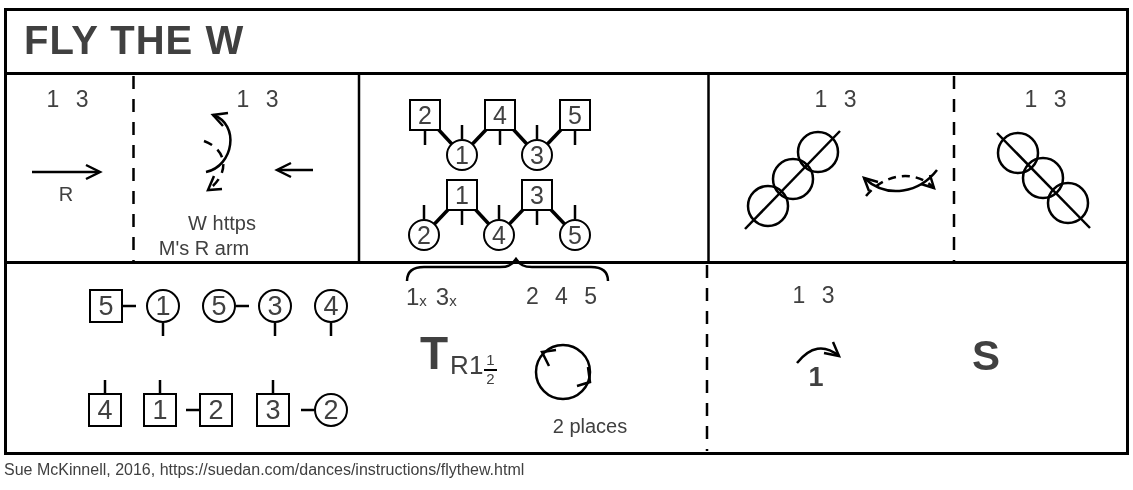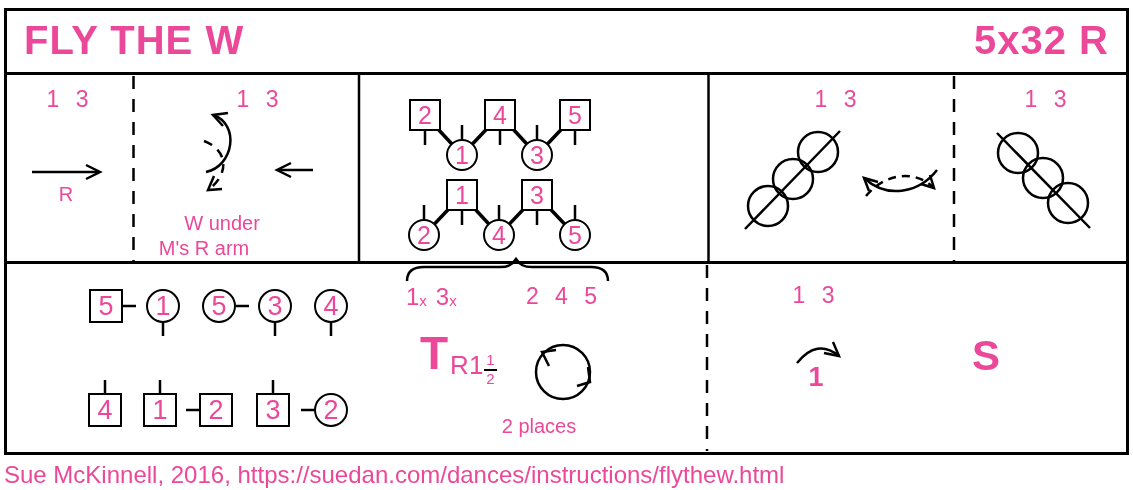--- a/index.html
+++ b/index.html
@@ -1,16 +1,16 @@
 <!DOCTYPE html>
 <html><head>
 <meta charset="utf-8">
 <style>
   html,body{margin:0;padding:0;background:#fff;}
-  .sheet{position:relative;width:1133px;height:490px;background:#fff;color:#ec4899;
+  .sheet{position:relative;width:1133px;height:490px;background:#fff;color:#404040;
          font-family:"Liberation Sans","DejaVu Sans",sans-serif;overflow:hidden;}
   svg{position:absolute;left:0;top:0;}
   .abs{position:absolute;white-space:nowrap;}
   .ctr{transform:translateX(-50%);}
   .title{font-size:40px;font-weight:bold;letter-spacing:1px;}
   .lbl{font-size:23px;letter-spacing:5px;}
   .dtlbl{font-size:45px;font-weight:bold;}
   .tok{position:absolute;box-sizing:border-box;background:#fff;border:2.5px solid #000;
        display:flex;align-items:center;justify-content:center;line-height:1;}
   .tok.ci{border-radius:50%;}
@@ -21,21 +21,21 @@
   .crossed .gap{width:9px;}
   .tblock{display:flex;align-items:flex-start;}
   .bigT{font-size:46px;font-weight:bold;line-height:1;}
   .tsub{font-size:26px;line-height:1;margin-top:22px;margin-left:2px;}
   .frac{display:inline-flex;flex-direction:column;align-items:center;font-size:15px;
         line-height:1.05;margin-top:22px;margin-left:1px;}
   .frac .num{border-bottom:2px solid #000;padding:0 2px 1px;}
   .castnum{font-size:27px;font-weight:bold;}
   .setS{font-size:42px;font-weight:bold;}
   .cap{font-size:20px;}
-  .foot{font-size:24px;}
+  .foot{font-size:16px;}
 </style>
 </head>
 <body>
 
 <div class="sheet">
 
   <svg width="1133" height="490" viewBox="0 0 1133 490">
     <g stroke="#000" fill="none">
 
       <g>
@@ -131,27 +131,26 @@
       </g>
 
       <g stroke-width="2.5">
         <path d="M 797 363 Q 817 338 839 356"></path>
         <polyline points="833,342 839,356 824,353"></polyline>
       </g>
     </g>
   </svg>
 
   <div class="abs title" style="left:24px;top:18px">FLY THE W</div>
-  <div class="abs title" style="right:24px;top:18px">5x32 R</div>
 
   <div class="abs lbl ctr" style="left:70px;top:86px">1 3</div>
   <div class="abs cap ctr" style="left:66px;top:183px">R</div>
 
   <div class="abs lbl ctr" style="left:260px;top:86px">1 3</div>
-  <div class="abs cap ctr" style="left:222px;top:212px">W under</div>
+  <div class="abs cap ctr" style="left:222px;top:212px">W https</div>
   <div class="abs cap ctr" style="left:204px;top:237px">M's R arm</div>
 
   <div class="tok t32" style="left:409px;top:99px">2</div>
   <div class="tok t32 ci" style="left:446px;top:139px">1</div>
   <div class="tok t32" style="left:484px;top:99px">4</div>
   <div class="tok t32 ci" style="left:521px;top:139px">3</div>
   <div class="tok t32" style="left:559px;top:99px">5</div>
   <div class="tok t32 ci" style="left:408px;top:219px">2</div>
   <div class="tok t32" style="left:446px;top:179px">1</div>
   <div class="tok t32 ci" style="left:483px;top:219px">4</div>
@@ -181,21 +180,21 @@
   </div>
   <div class="abs lbl ctr" style="left:564px;top:283px">2 4 5</div>
   <div class="abs tblock" style="left:420px;top:330px">
     <span class="bigT">T</span>
     <span class="tsub">R1</span>
     <span class="frac">
       <span class="num">1</span>
       <span class="den">2</span>
     </span>
   </div>
-  <div class="abs cap ctr" style="left:539px;top:415px">2 places</div>
+  <div class="abs cap ctr" style="left:590px;top:415px">2 places</div>
 
   <div class="abs lbl ctr" style="left:816px;top:282px">1 3</div>
   <div class="abs castnum ctr" style="left:816px;top:362px">1</div>
   <div class="abs setS ctr" style="left:986px;top:332px">S</div>
 
   <div class="abs foot" style="left:4px;top:461px">Sue McKinnell, 2016, https://suedan.com/dances/instructions/flythew.html</div>
 
 </div>
 
 </body></html>

